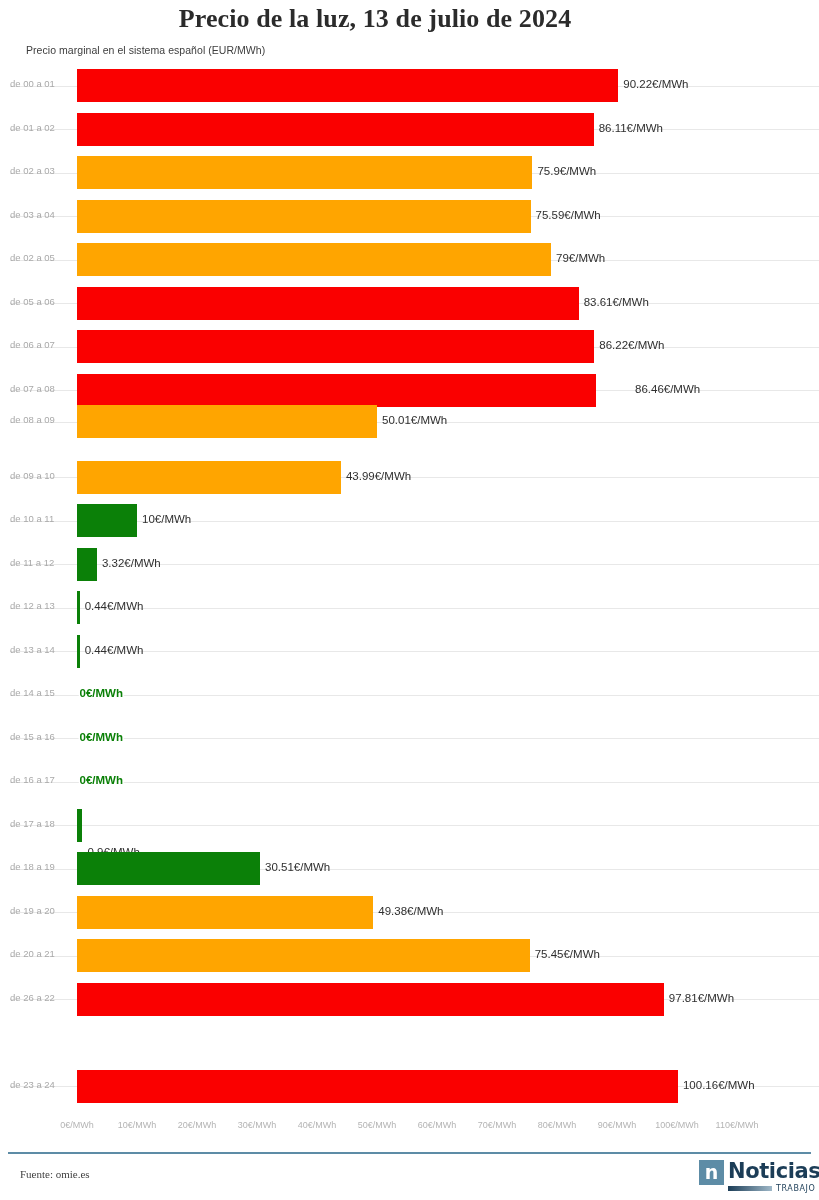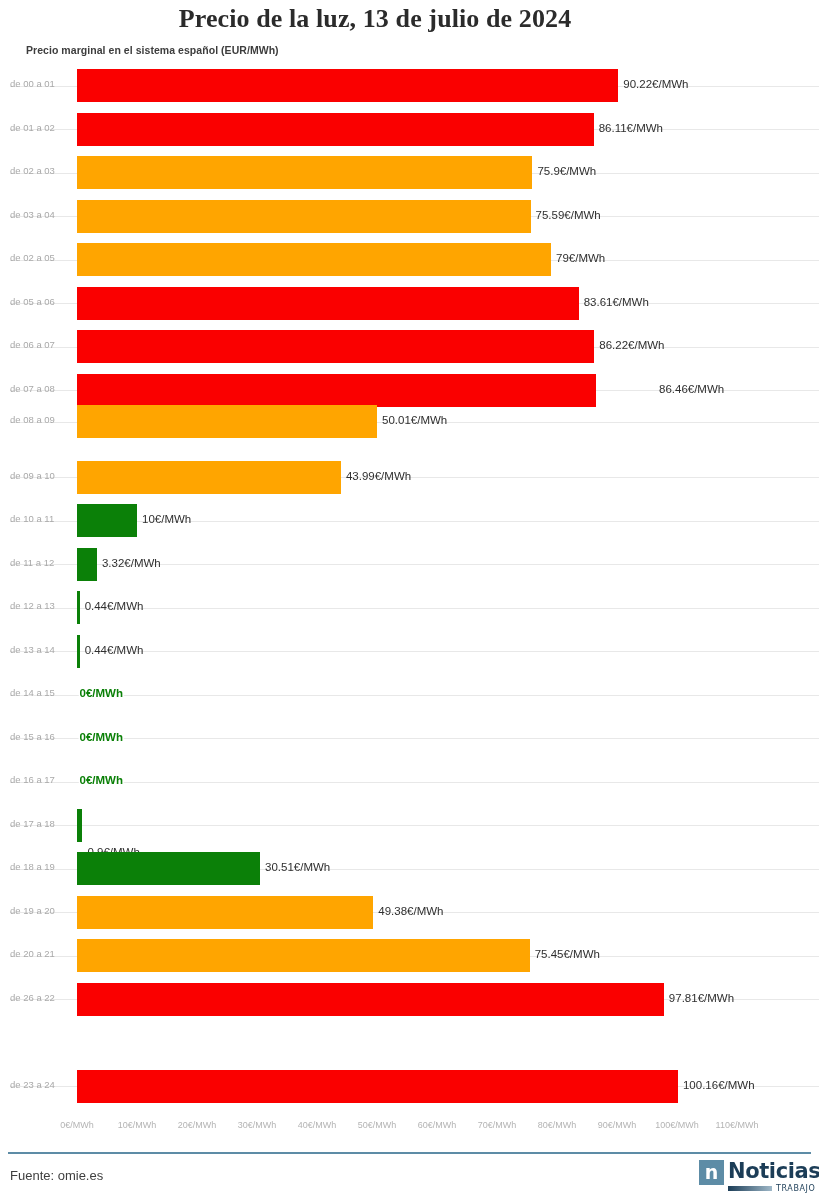--- a/index.html
+++ b/index.html
@@ -26,21 +26,21 @@
     font-weight: bold;
     font-size: 26px;
     color: #2b2b2b;
     letter-spacing: 0.1px;
   }
   #chart-subtitle {
     position: absolute;
     top: 44px;
     left: 26px;
     font-size: 10.5px;
-    font-weight: bold;
+    font-weight: normal;
     color: #3d3d3d;
     letter-spacing: 0.05px;
   }
 
   
   #plot {
     position: absolute;
     top: 64px;
     left: 0;
     width: 819px;
@@ -120,23 +120,24 @@
     position: absolute;
     top: 1152px;
     left: 8px;
     width: 803px;
     height: 2px;
     background: #5d8ca6;
   }
   #source-note {
     position: absolute;
     top: 1168px;
-    left: 10px;
-    font-size: 13px;
+    left: 20px;
+    font-size: 11px;
     color: #3f3f3f;
+    font-family: Liberation Serif, serif;
   }
   #brand-logo {
     position: absolute;
     top: 1160px;
     right: 10px;
     width: 110px;
     height: 34px;
   }
   #logo-mark {
     position: absolute;
@@ -227,21 +228,21 @@
     <div class="row" style="top: 261px;">
       <div class="row-gridline"></div>
       <div class="row-label">de 06 a 07</div>
       <div class="bar red" style="width: 517.32px;"></div>
       <div class="bar-value" style="left: 599.32px;">86.22€/MWh</div>
     </div>
     <div class="row" style="top: 304.5px;">
       <div class="row-gridline"></div>
       <div class="row-label">de 07 a 08</div>
       <div class="bar red" style="width: 518.76px;"></div>
-      <div class="bar-value" style="left: 634px; padding-left: 25px;">86.46€/MWh</div>
+      <div class="bar-value" style="left: 610px; padding-left: 25px;">86.46€/MWh</div>
     </div>
     <div class="row" style="top: 336px;">
       <div class="row-gridline"></div>
       <div class="row-label">de 08 a 09</div>
       <div class="bar orange" style="width: 300.06px;"></div>
       <div class="bar-value" style="left: 382.06px;">50.01€/MWh</div>
     </div>
     <div class="row" style="top: 391.5px;">
       <div class="row-gridline"></div>
       <div class="row-label">de 09 a 10</div>

